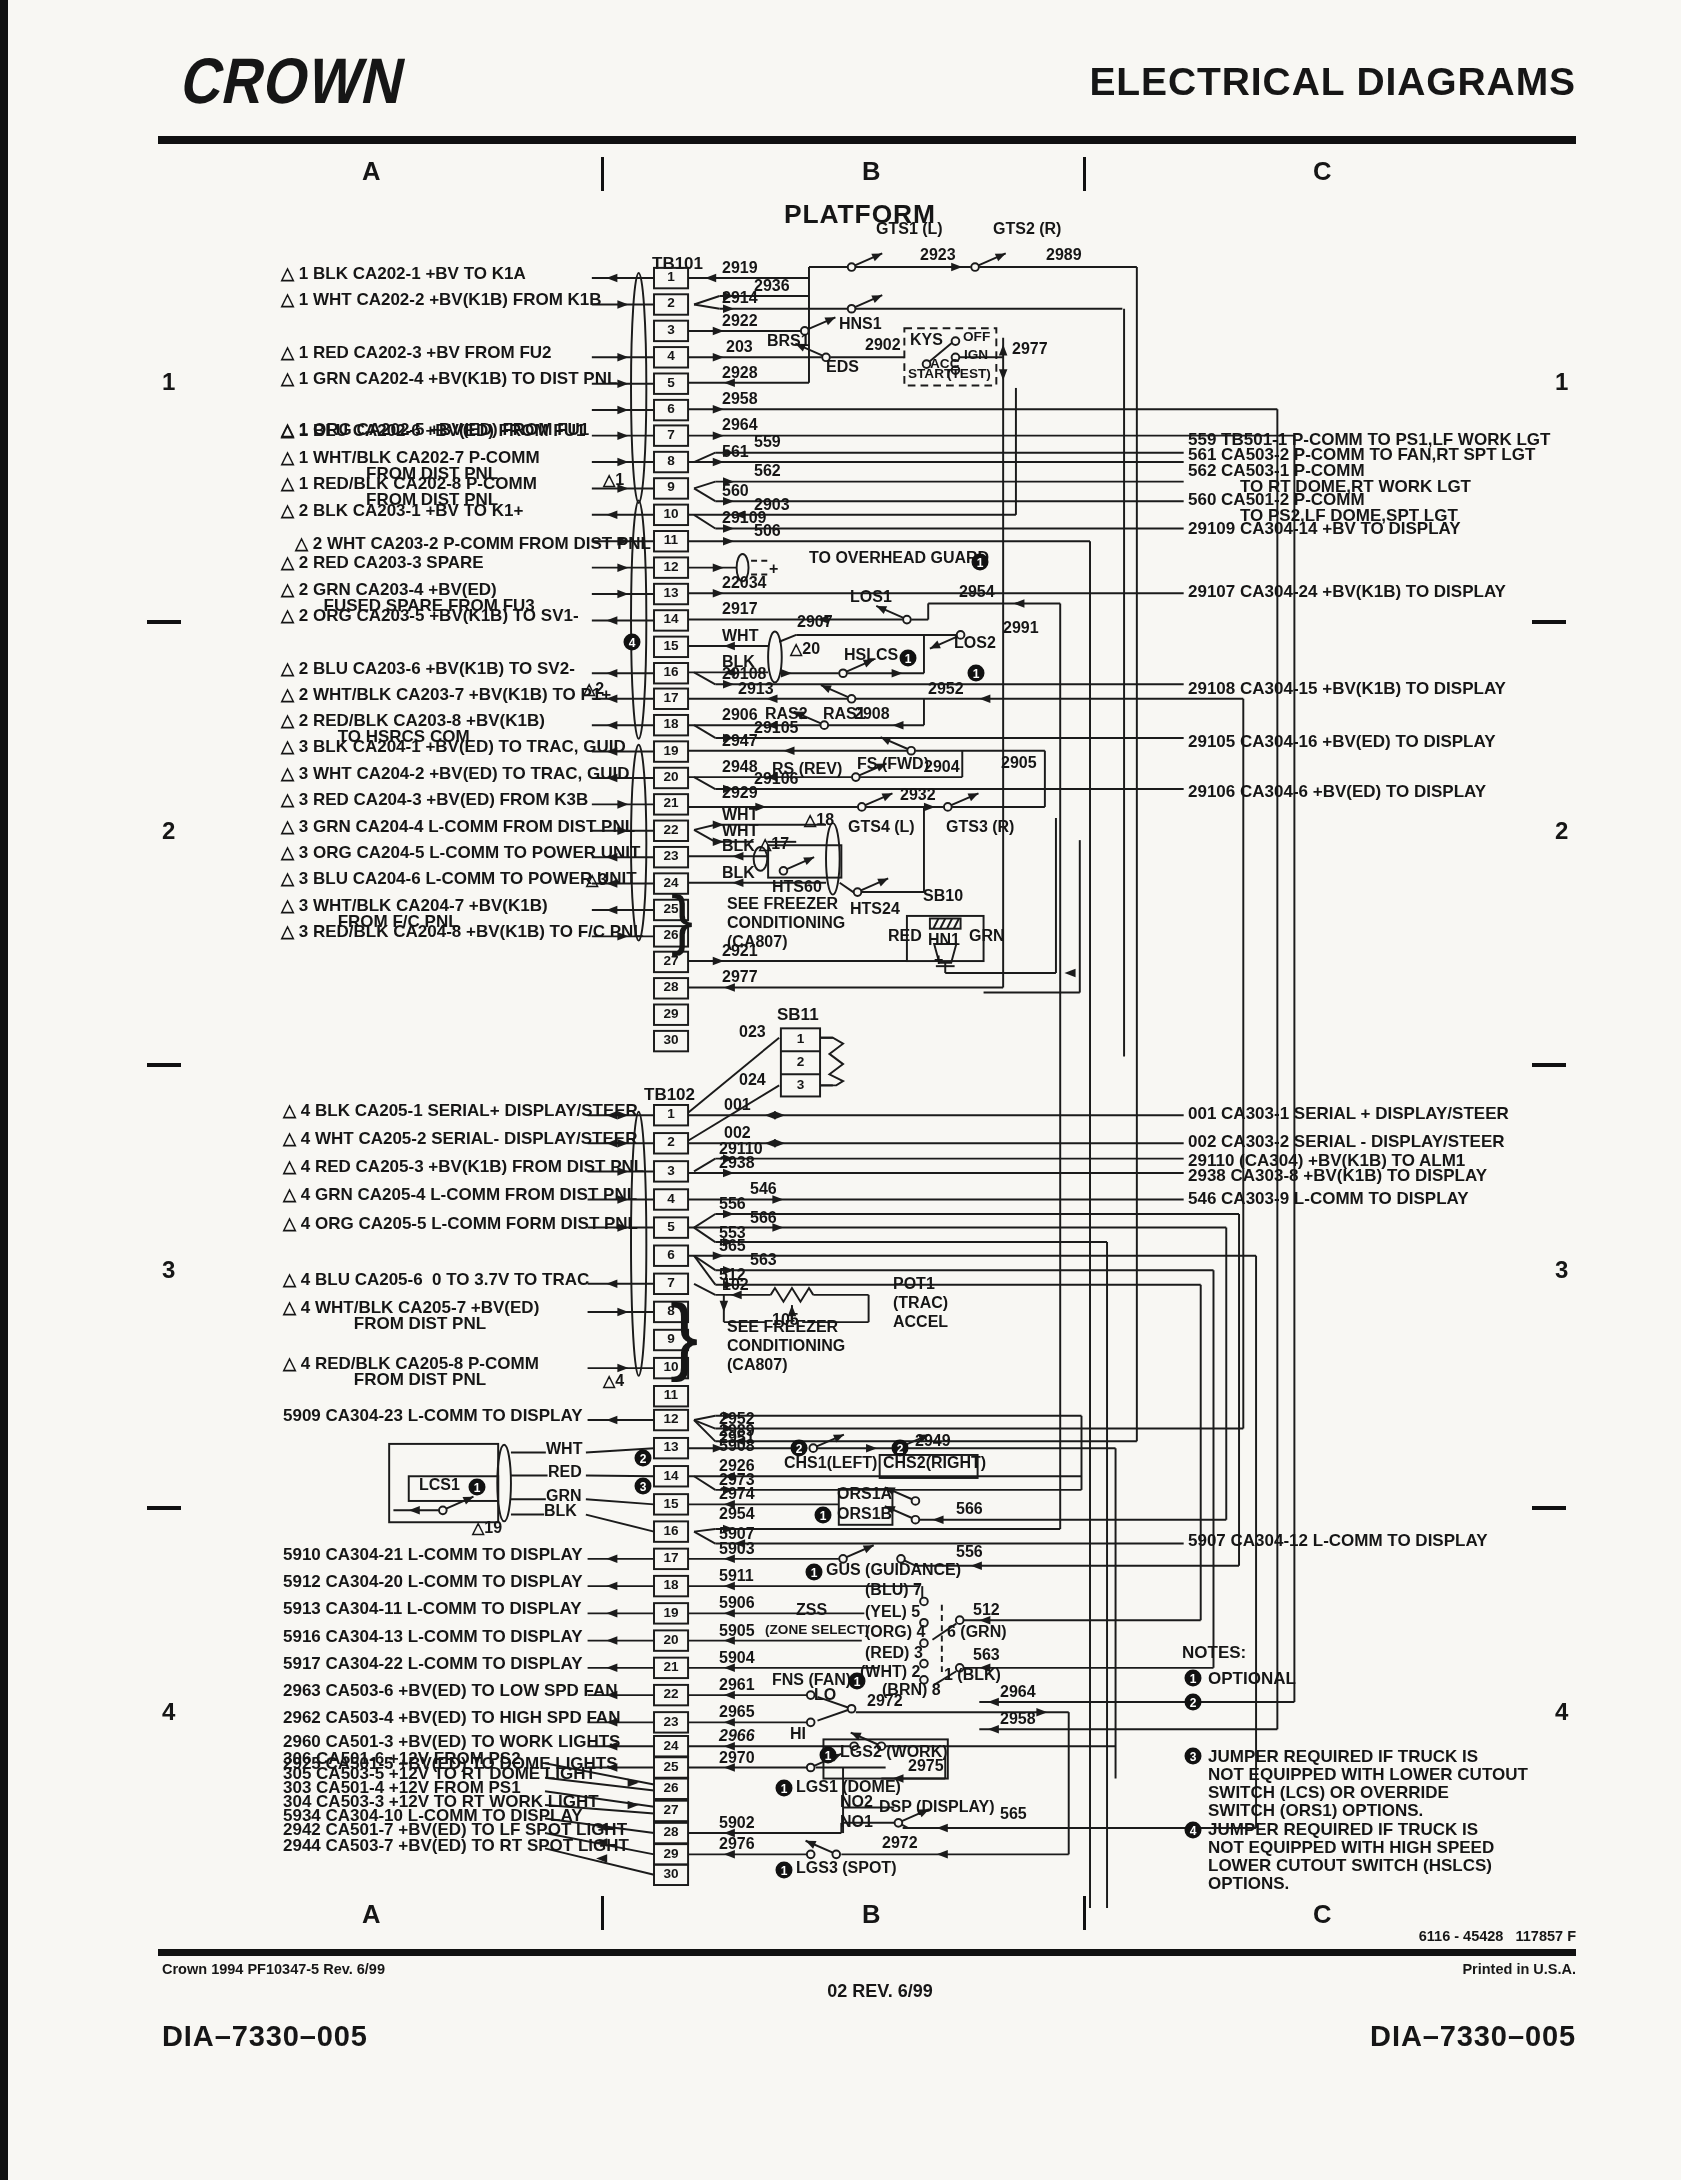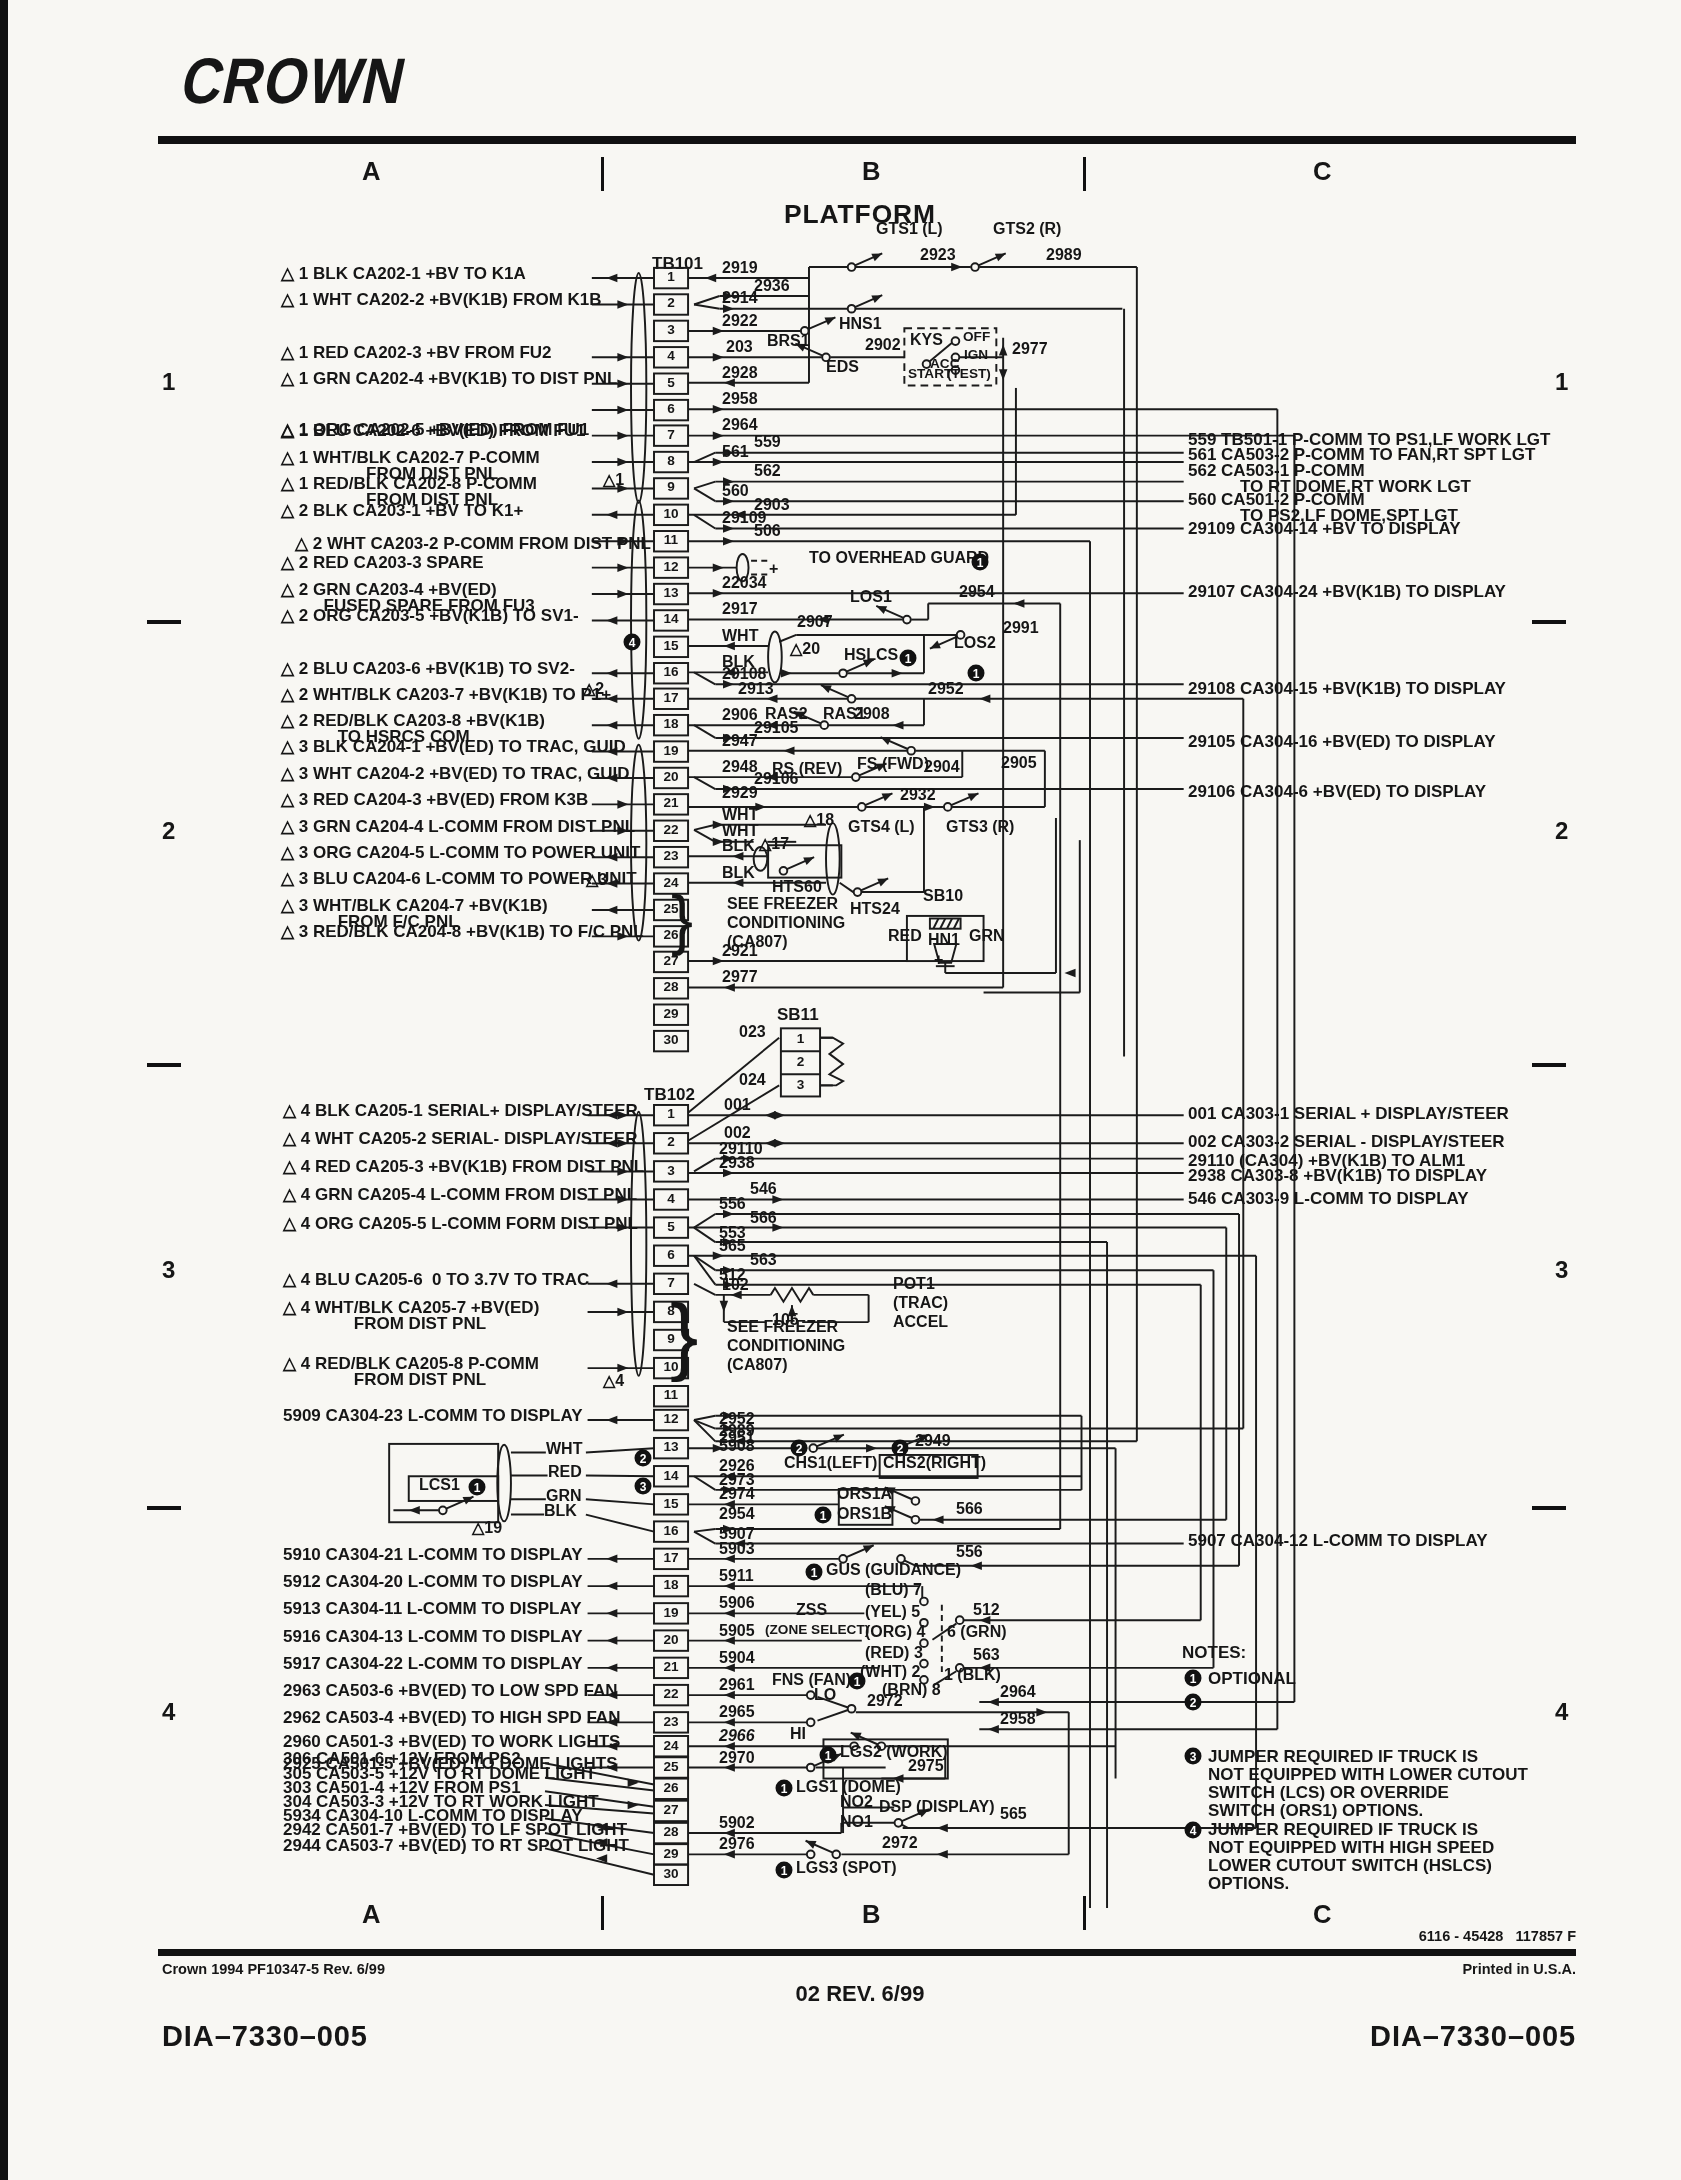--- a/index.html
+++ b/index.html
@@ -22,32 +22,33 @@
   .bub{position:absolute;width:17px;height:17px;border-radius:50%;background:#111;color:#fff;
        font-size:12px;font-weight:bold;display:flex;align-items:center;justify-content:center;
        transform:translate(-50%,-50%);font-family:"Liberation Sans",sans-serif;}
   .brand{font-size:56px;font-weight:bold;letter-spacing:0.9px;transform:skewX(-12deg) scaleY(1.15);transform-origin:left bottom;}
   .hdr-title{font-size:39px;font-weight:bold;letter-spacing:0.9px;text-align:right;width:528px;}
   .rule{position:absolute;background:#111;}
   .colL{font-size:25.6px;}
   .mrow{font-size:24px;}
   .plat{font-size:26.4px;letter-spacing:0.9px;transform:translateX(-50%);}
   .foot-sm{font-size:14.5px;font-weight:bold;}
-  .foot-mid{font-size:22px;transform:translateX(-50%);}
+  .foot-mid{font-size:18px;transform:translateX(-50%);margin-left:20px;}
   .dia{font-size:29px;font-weight:bold;letter-spacing:0.9px;}
   .ralign{text-align:right;width:341px;}
   .note-t{font-size:17px;line-height:18px;}
 </style>
 </head>
 <body>
 
 <div id="page">
   <div id="scan-edge"></div>
 
   <div class="t brand" style="left:175px;top:53px;">CROWN</div>
+  <div class="t hdr-title" style="left:1048px;top:60px;">ELECTRICAL DIAGRAMS</div>
   <div class="rule" style="left:158px;top:136px;width:1418px;height:7.7px;"></div>
 
   <div class="t colL" style="left:362px;top:157px;">A</div>
   <div class="t colL" style="left:862px;top:157px;">B</div>
   <div class="t colL" style="left:1313px;top:157px;">C</div>
   <div class="rule" style="left:601px;top:157px;width:2.6px;height:34px;"></div>
   <div class="rule" style="left:1083px;top:157px;width:2.6px;height:34px;"></div>
   <div class="t plat" style="left:860px;top:199px;">PLATFORM</div>
 
   <div class="t mrow" style="left:162px;top:368px;">1</div>

